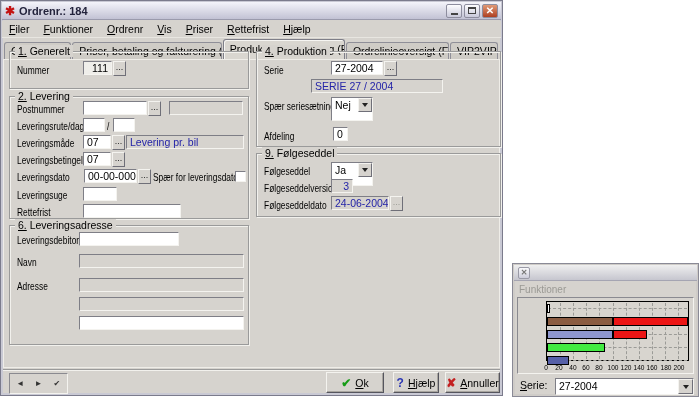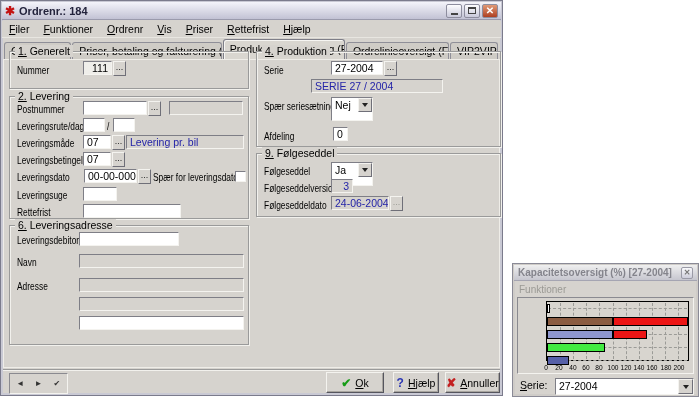--- a/index.html
+++ b/index.html
@@ -257,21 +257,20 @@
       <span class="lbl-txt">Hjælp</span>
     </div>
     <div class="btn" style="left:444px;top:371px;width:55px;">
       <span class="ic-cancel">✘</span>
       <span class="lbl-txt">Annuller</span>
     </div>
   </div>
 
   <div class="chartwin">
     <div class="c-titlebar">
-      <span class="c-title">Kapacitetsoversigt (%) [27-2004]</span>
       <span class="c-close">✕</span>
     </div>
     <div class="c-menubar">
       <span class="c-menu-item">Funktioner</span>
     </div>
 
     <div class="chart-frame">
       <div class="plot" id="plot">
           <div class="vgrid" style="left: 9.30233%;"></div>
           <div class="vgrid" style="left: 18.6047%;"></div>

